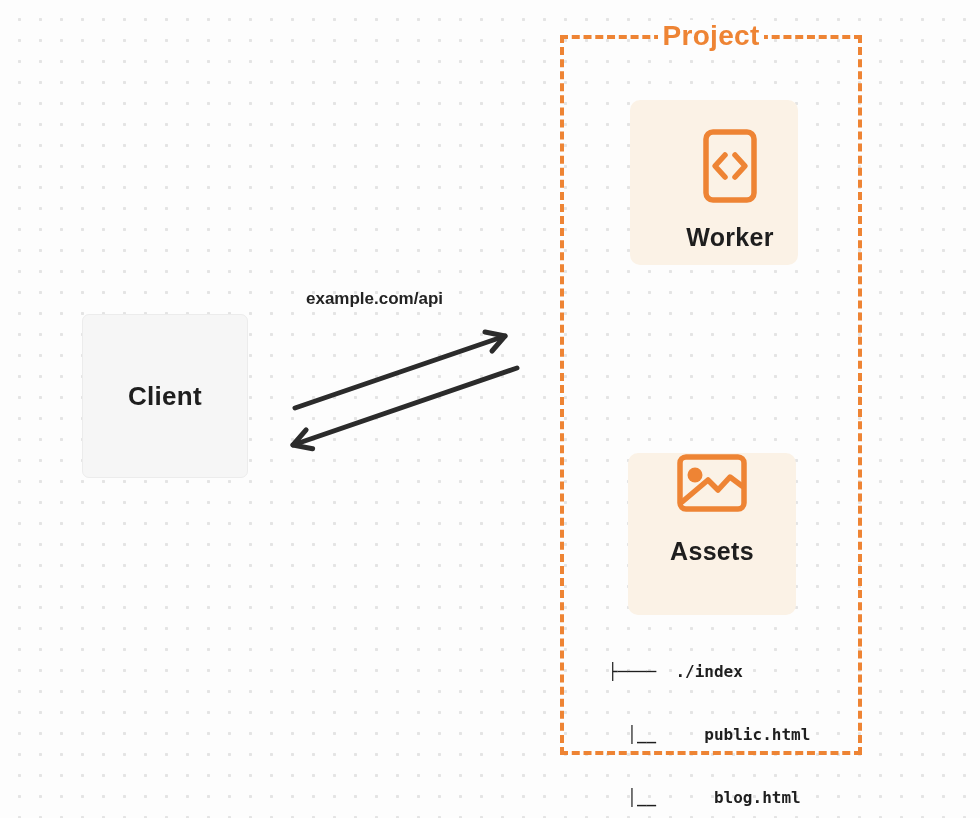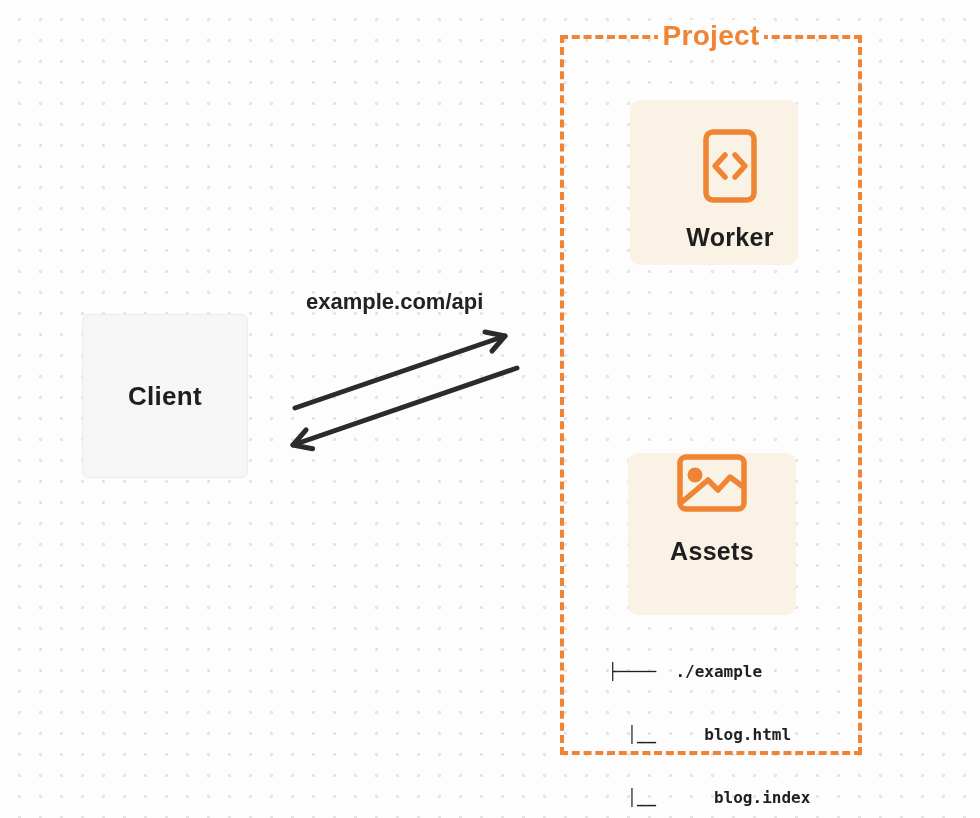--- a/index.html
+++ b/index.html
@@ -37,21 +37,21 @@
   }
   .client-box .node-label {
     font-size: 26px; font-weight: 700; color: var(--text-dark);
     letter-spacing: 0.3px;
   }
 
   
   .conn-label {
     position: absolute;
     left: 306px; top: 289px;
-    font-size: 22px; font-weight: 700; color: #232323;
+    font-size: 17px; font-weight: 700; color: #232323;
   }
 
   
   .arrows-svg {
     position: absolute; left: 0; top: 0;
     width: 980px; height: 818px;
     pointer-events: none;
   }
   .arrows-svg path {
     fill: none;
@@ -157,19 +157,19 @@
       <svg width="72" height="60" viewBox="0 0 72 60" xmlns="http://www.w3.org/2000/svg">
         <rect x="4" y="4" width="64" height="52" rx="6" fill="none" stroke="var(--accent)" stroke-width="5.5"></rect>
         <circle cx="19" cy="22" r="7.5" fill="var(--accent)"></circle>
         <path d="M6,49 L32,27 L42,37 L54,24 L66,33" fill="none" stroke="var(--accent)" stroke-width="5.5" stroke-linecap="round" stroke-linejoin="round"></path>
       </svg>
     </span>
     <span class="node-label">Assets</span>
   </div>
 
   <div class="file-tree">
-    <div>├────  ./example</div>
-    <div>  │__     blog.html</div>
-    <div>  │__      blog.index</div>
+    <div>├────  ./index</div>
+    <div>  │__     public.html</div>
+    <div>  │__      blog.html</div>
     
   </div>
 
 </div>
 
 </body></html>

